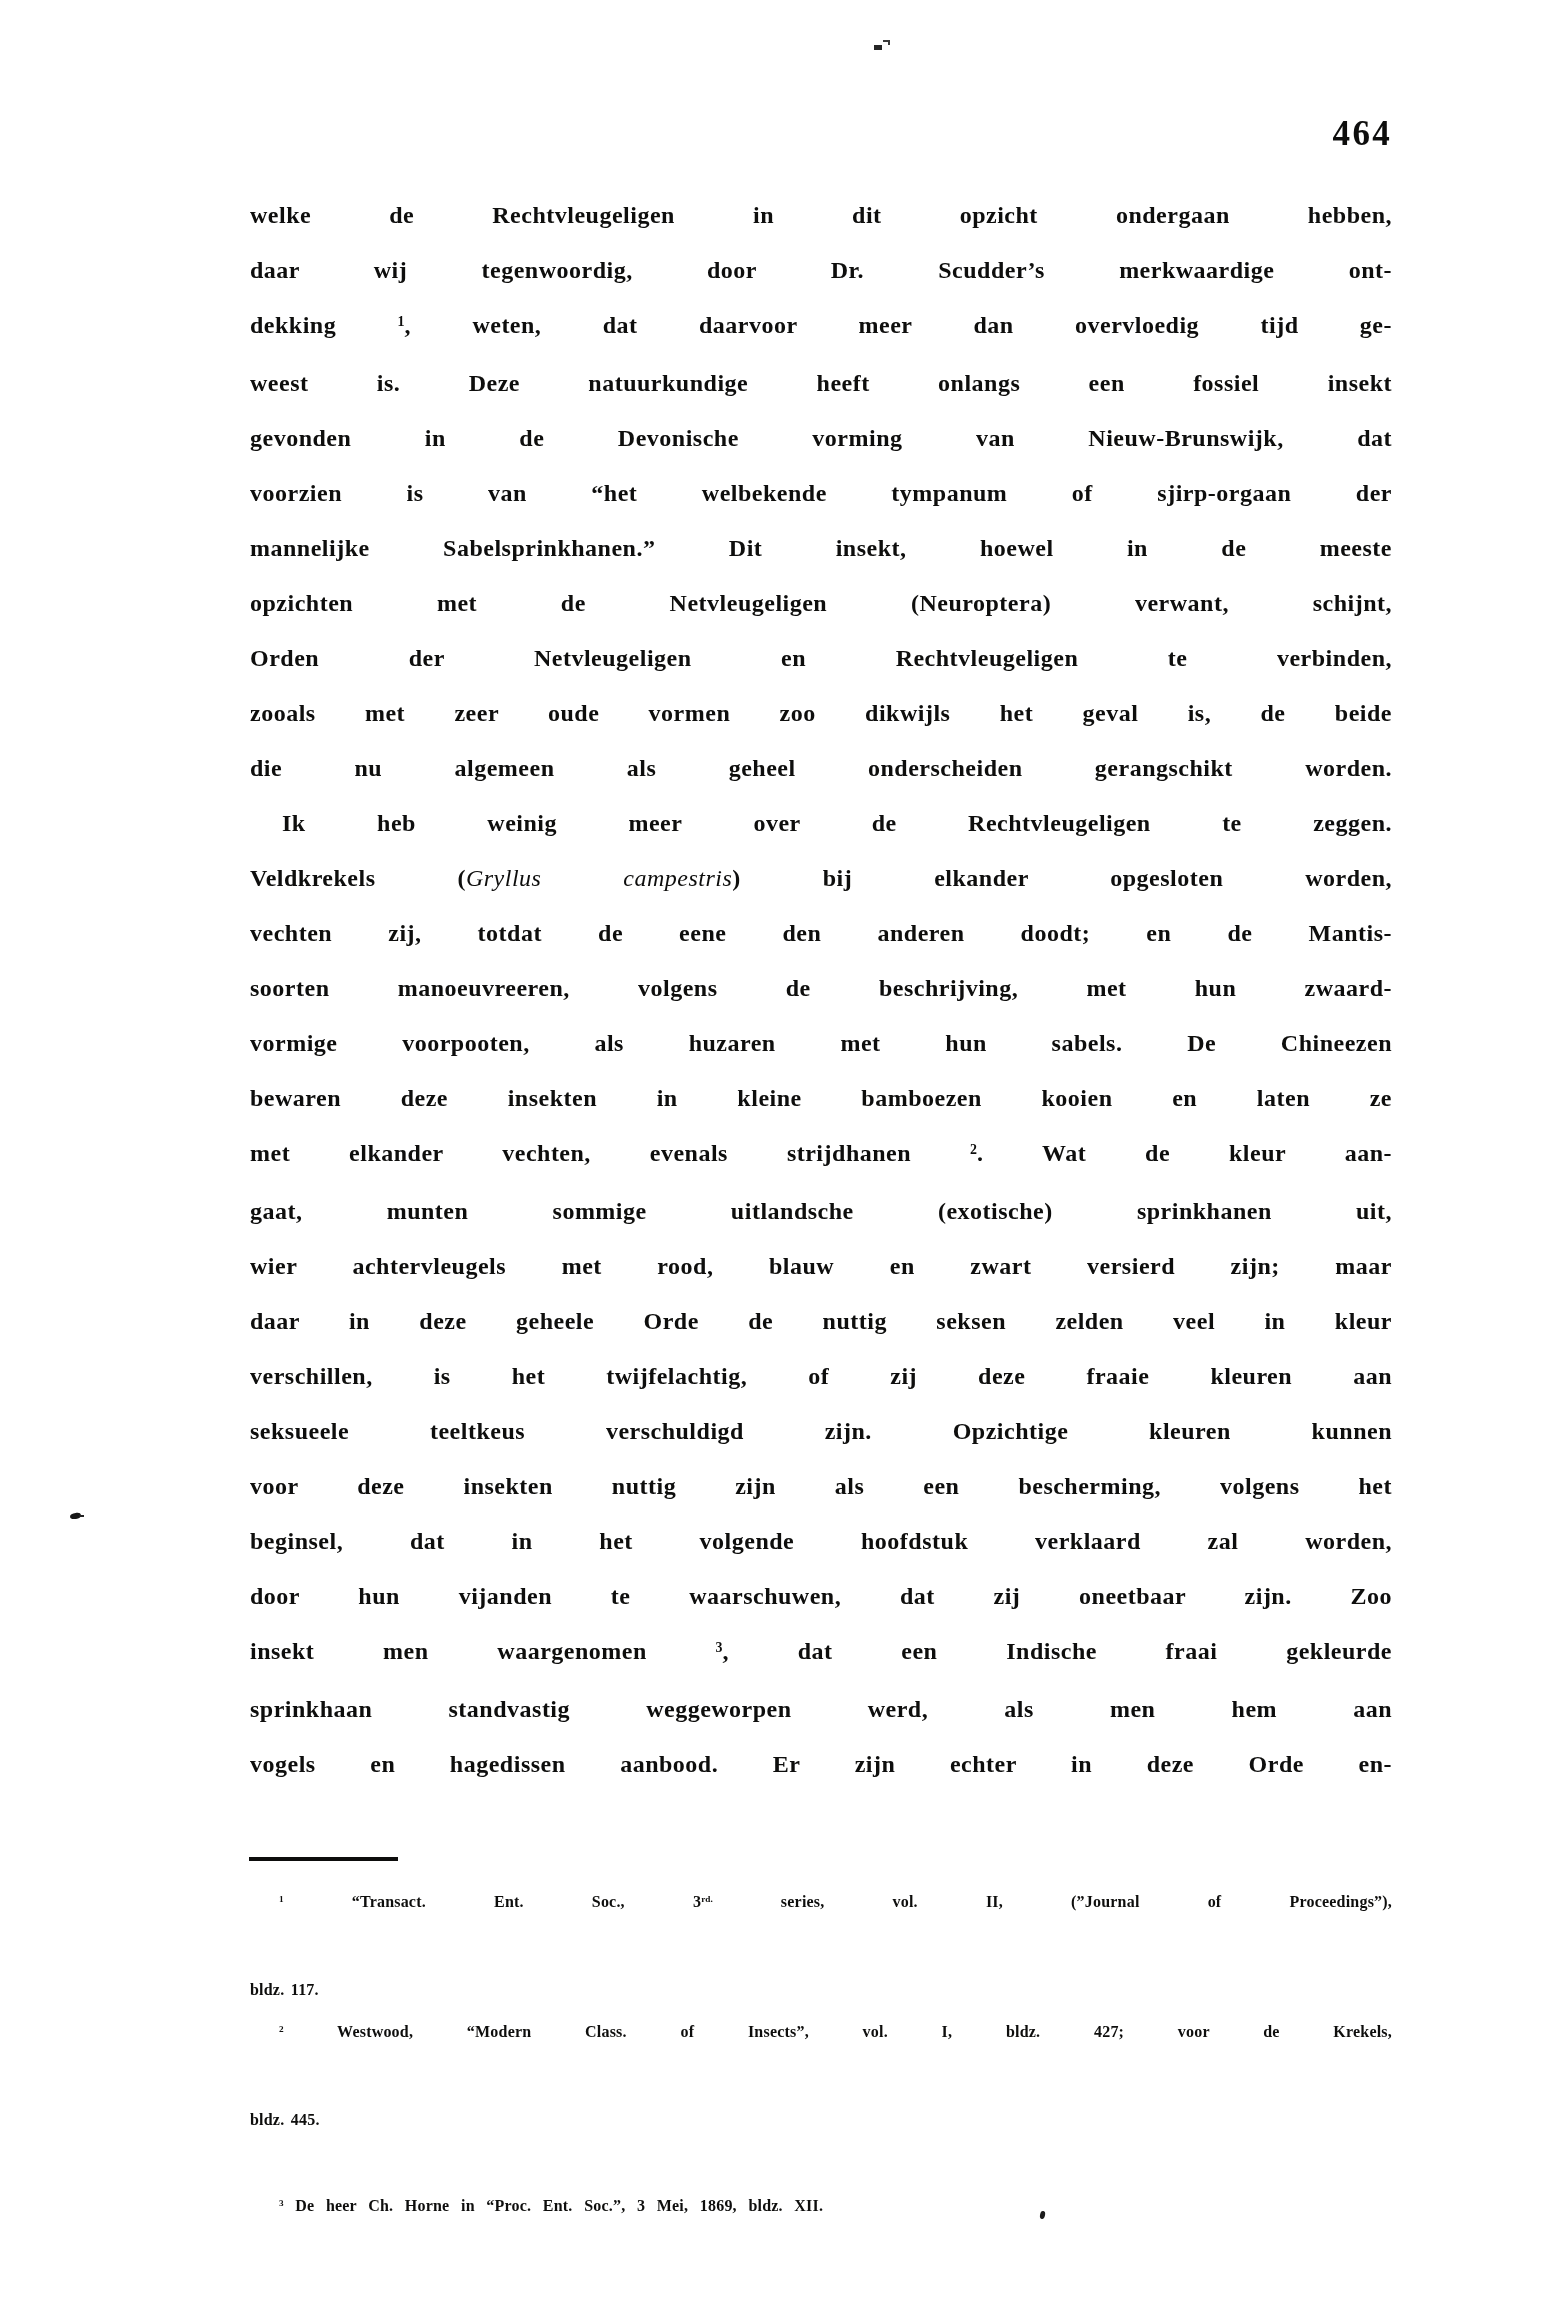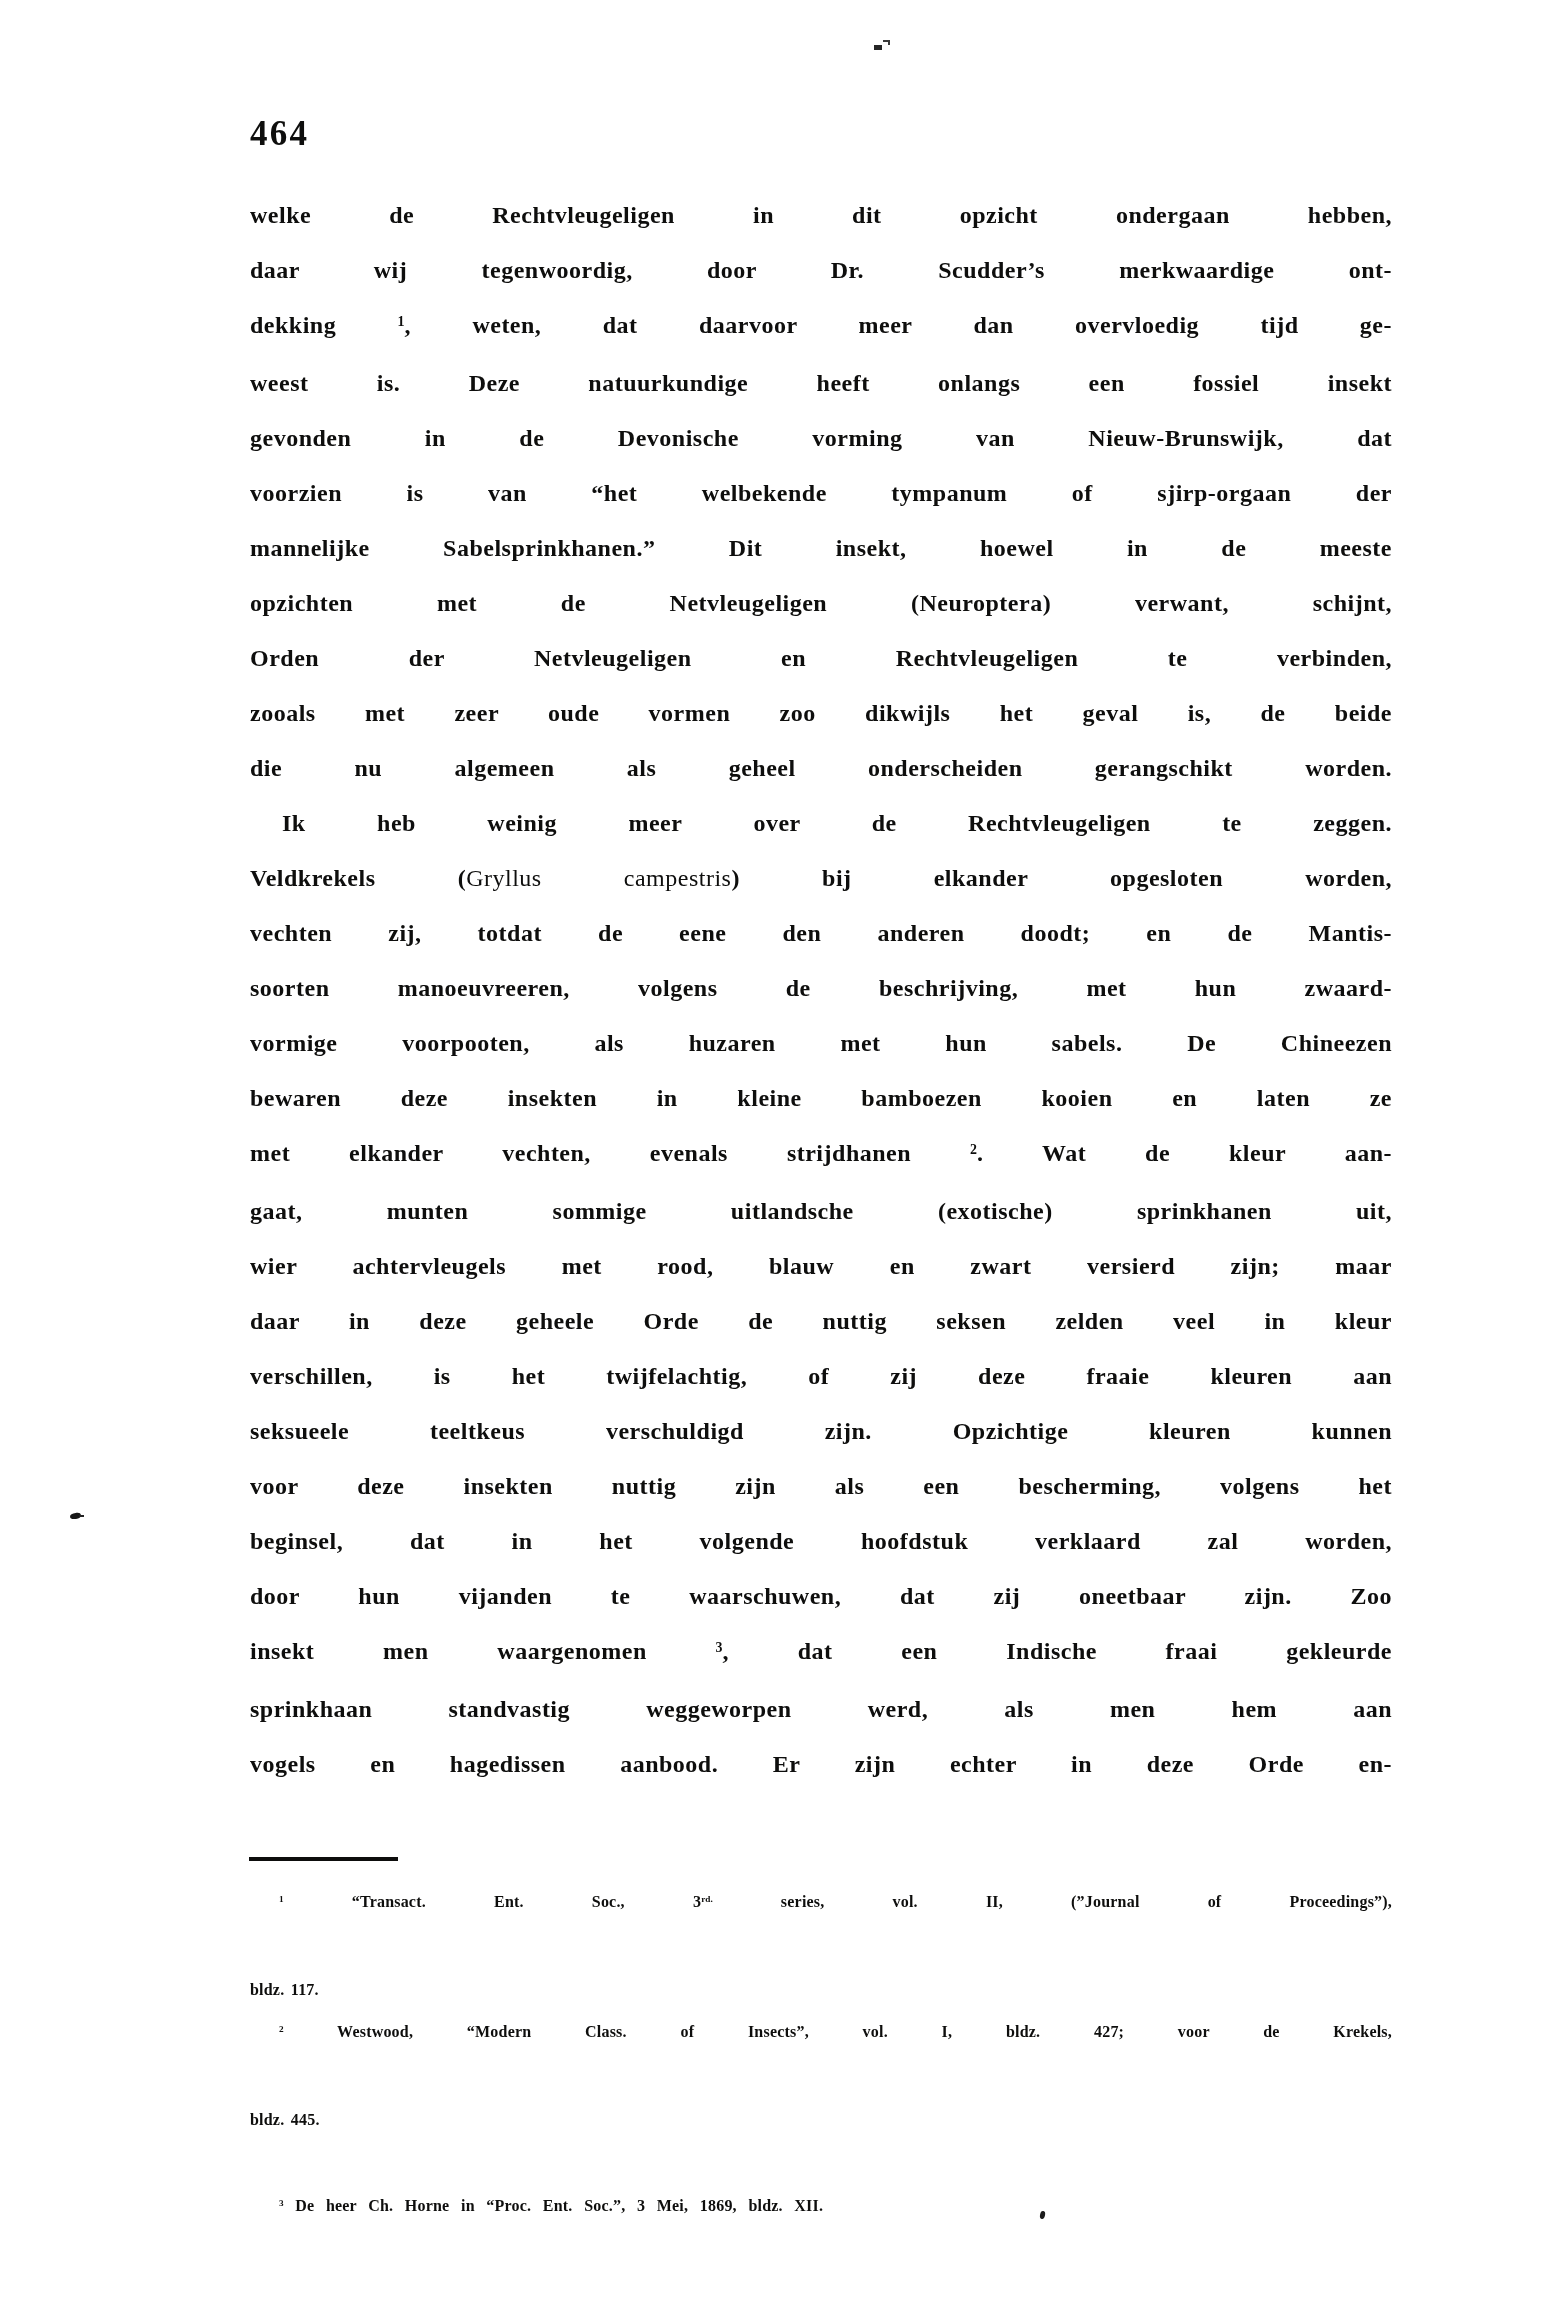--- a/index.html
+++ b/index.html
@@ -13,21 +13,21 @@
     background: #ffffff;
     font-family: "Liberation Serif", "DejaVu Serif", serif;
     color: #0e0e0d;
     overflow: hidden;
   }
   .page-number {
     position: absolute;
     left: 250px;
     top: 114px;
     width: 1142px;
-    text-align: left;
+    text-align: right;
     font-size: 35px;
     font-weight: bold;
     letter-spacing: 2.3px;
   }
   .body-text {
     position: absolute;
     left: 250px;
     top: 188px;
     width: 1142px;
     font-size: 24px;
@@ -59,20 +59,21 @@
   .body-text .indent { text-indent: 32px; }
   .footnotes .indent { text-indent: 29px; }
   .footnotes .wide { word-spacing: 7.4px; }
   .sup {
     font-size: 0.58em;
     position: relative;
     top: -0.5em;
     letter-spacing: 0;
   }
   .ital {
+    font-style: italic;
     font-weight: normal;
   }
   .footnote-rule {
     position: absolute;
     left: 249px;
     top: 1857px;
     width: 149px;
     height: 4.2px;
     background: #0d0d0c;
   }

